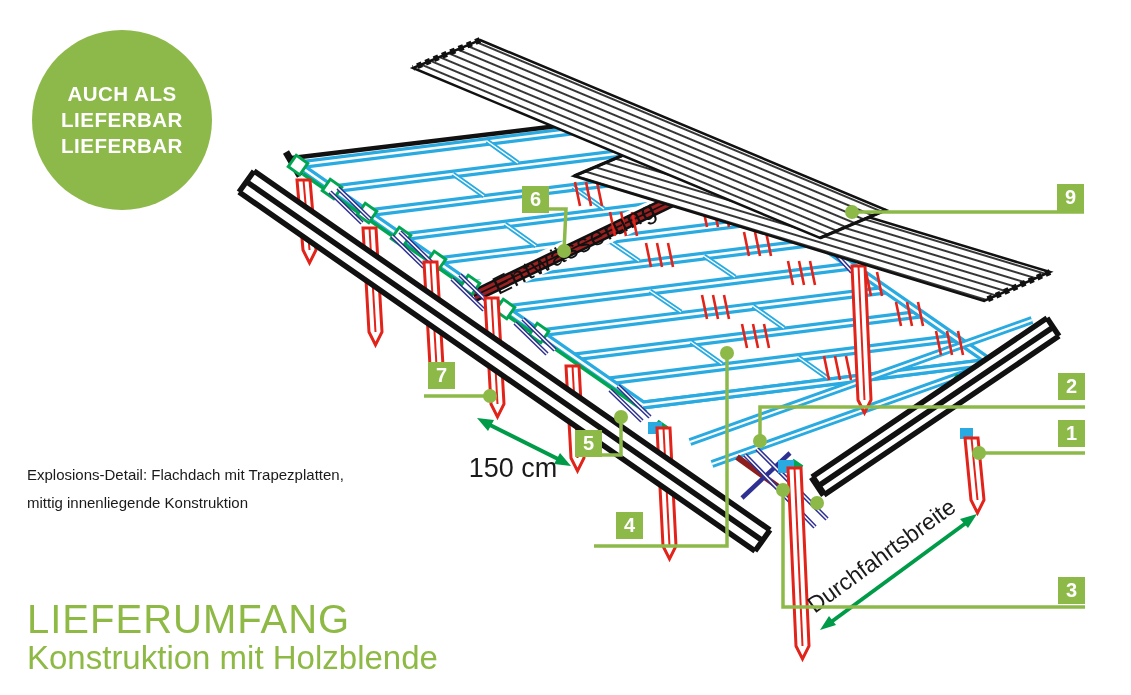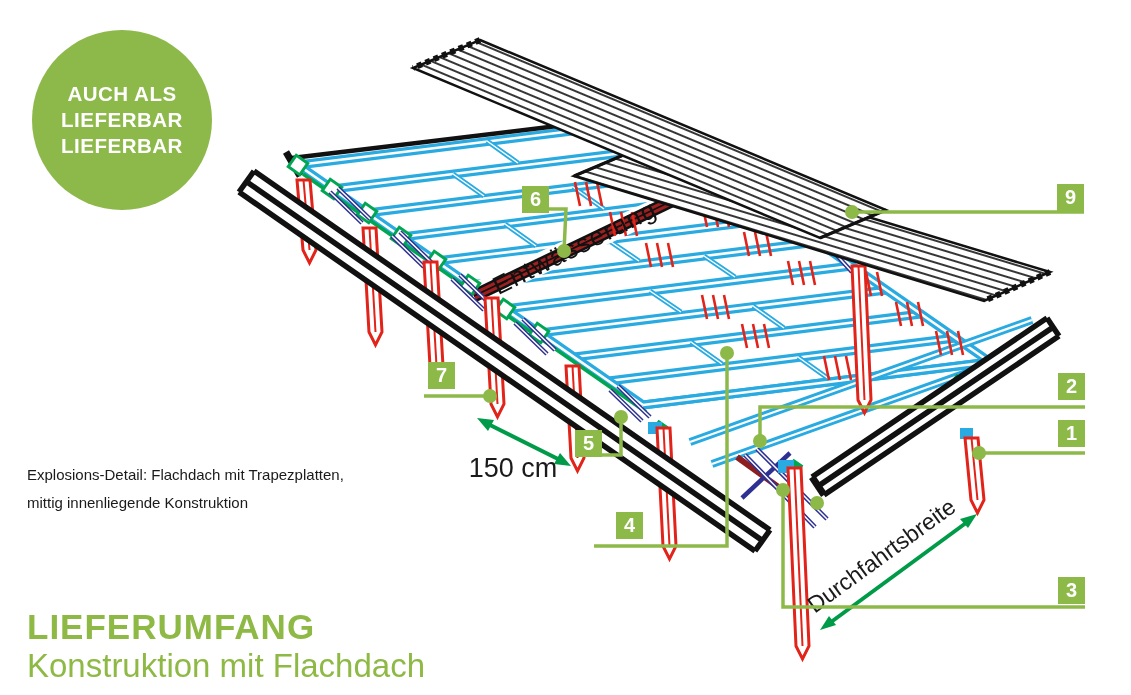--- a/index.html
+++ b/index.html
@@ -8,21 +8,21 @@
   .abs{position:absolute;}
   
   #badge{left:32px;top:30px;width:180px;height:180px;border-radius:50%;
          background:#8DB94A;display:flex;flex-direction:column;justify-content:center;
          align-items:center;text-align:center;color:#fff;font-weight:bold;
          font-size:20.5px;line-height:26px;letter-spacing:.5px;}
   
   #note{left:27px;top:461px;color:#1a1a1a;font-size:15px;line-height:27.5px;}
   
   #footer{left:27px;top:601px;color:#8DB944;}
-  #footer .h1{font-weight:bold;font-size:35px;letter-spacing:1px;line-height:36px;margin-top:8px;}
+  #footer .h1{font-weight:normal;font-size:40px;letter-spacing:1px;line-height:36px;}
   #footer .h2{font-weight:normal;font-size:33px;line-height:36px;margin-top:3px;}
   
   .blu{stroke:#29ABE2;stroke-width:9;fill:none;}
   .blu8{stroke:#29ABE2;stroke-width:8;fill:none;}
   .blu5{stroke:#29ABE2;stroke-width:5;fill:none;}
   .cor{stroke:#fff;stroke-width:2.6;fill:none;}
   .cor2{stroke:#fff;stroke-width:2.2;fill:none;}
   .cor1{stroke:#fff;stroke-width:1.5;fill:none;}
   .nvy{stroke:#2E3192;stroke-width:4.5;fill:none;}
   .blk{stroke:#111;fill:none;}
@@ -221,14 +221,14 @@
   <span>LIEFERBAR</span>
 </div>
 
 <div id="note" class="abs">
   <div>Explosions-Detail: Flachdach mit Trapezplatten,</div>
   <div>mittig innenliegende Konstruktion</div>
 </div>
 
 <div id="footer" class="abs">
   <div class="h1">LIEFERUMFANG</div>
-  <div class="h2">Konstruktion mit Flachdach</div>
+  <div class="h2">Konstruktion mit Holzblende</div>
 </div>
 
 </body></html>

